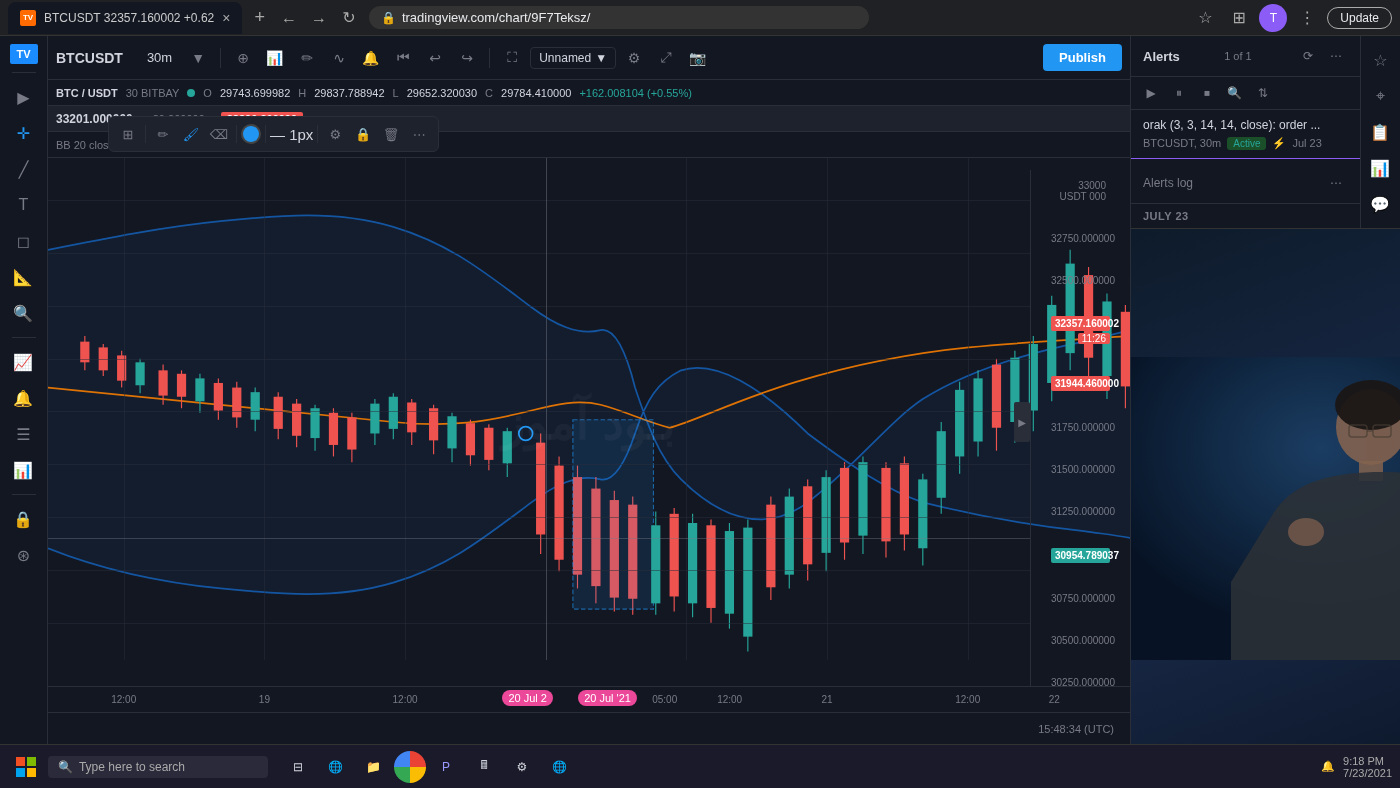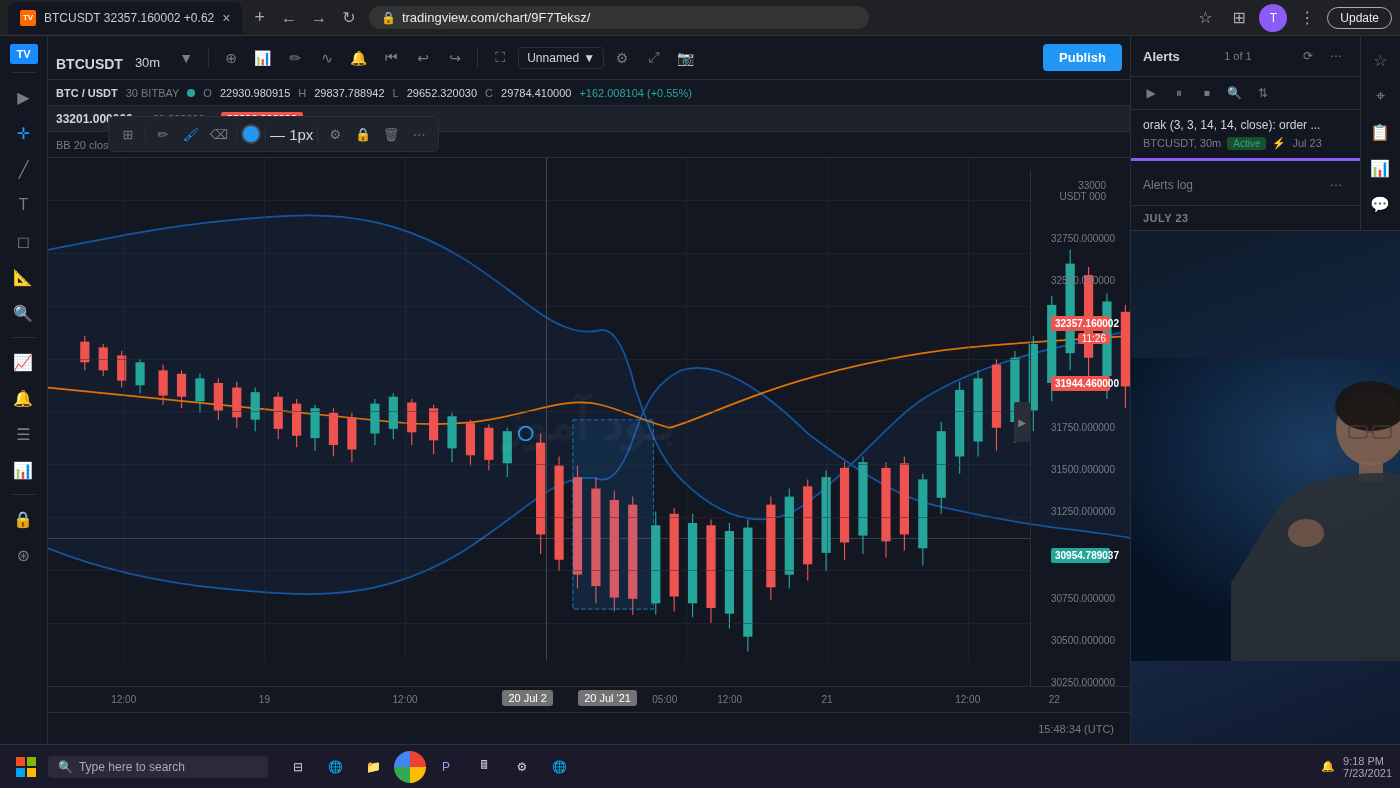--- a/index.html
+++ b/index.html
@@ -27,23 +27,23 @@
     .left-sidebar { width: 48px; background: #131722; border-right: 1px solid #2a2e39; display: flex; flex-direction: column; align-items: center; padding: 8px 0; gap: 4px; z-index: 10; }
     .sidebar-icon { width: 32px; height: 32px; display: flex; align-items: center; justify-content: center; cursor: pointer; border-radius: 4px; color: #787b86; font-size: 16px; }
     .sidebar-icon.active { color: #2196f3; }
     .sidebar-divider { width: 24px; height: 1px; background: #2a2e39; margin: 4px 0; }
 
     
     .chart-container { flex: 1; display: flex; flex-direction: column; position: relative; background: #131722; }
 
     
     .top-toolbar { height: 44px; background: #131722; border-bottom: 1px solid #2a2e39; display: flex; align-items: center; padding: 0 8px; gap: 4px; }
-    .symbol-info { display: flex; align-items: flex-end; gap: 6px; }
+    .symbol-info { display: flex; align-items: center; gap: 6px; }
     .symbol-name { font-size: 14px; font-weight: 600; color: #d1d4dc; }
-    .timeframe-btn { background: none; border: none; color: #d1d4dc; font-size: 13px; cursor: pointer; padding: 2px 6px; border-radius: 3px; }
+    .timeframe-btn { background: none; border: none; color: #d1d4dc; font-size: 13px; cursor: pointer; padding: 2px 6px; border-radius: 3px; margin-left: 12px; }
     .toolbar-separator { width: 1px; height: 20px; background: #2a2e39; margin: 0 4px; }
     .toolbar-btn { width: 28px; height: 28px; display: flex; align-items: center; justify-content: center; cursor: pointer; border-radius: 4px; color: #787b86; font-size: 14px; border: none; background: none; }
     .publish-btn { background: #2196f3; color: white; border: none; border-radius: 4px; padding: 6px 16px; font-size: 13px; font-weight: 600; cursor: pointer; margin-left: auto; }
     .layout-name { display: flex; align-items: center; gap: 4px; background: none; border: 1px solid #2a2e39; border-radius: 4px; padding: 3px 8px; color: #d1d4dc; font-size: 12px; cursor: pointer; }
 
     
     .price-bar { height: 26px; background: #131722; display: flex; align-items: center; padding: 0 8px; gap: 8px; border-bottom: 1px solid #2a2e39; font-size: 11px; }
     .price-label { font-weight: 600; color: #d1d4dc; }
     .price-change-pos { color: #26a69a; }
     .ohlc-label { color: #787b86; }
@@ -66,21 +66,21 @@
     
     .price-axis { position: absolute; right: 0; top: 12px; width: 100px; height: 100%; display: flex; flex-direction: column; justify-content: space-between; padding: 10px 20px; border-left: 1px solid #2a2e39; }
     .price-tick { font-size: 10px; color: #787b86; text-align: right; padding-right: 4px; }
     .price-tick-highlight { font-size: 10px; color: white; background: #ef5350; padding: 2px 4px; border-radius: 2px; text-align: right; font-weight: 600; }
     .price-tick-highlight2 { font-size: 10px; color: white; background: #ef5350; padding: 2px 4px; border-radius: 2px; text-align: right; font-weight: 600; }
     .price-tick-highlight3 { font-size: 10px; color: white; background: #26a69a; padding: 2px 4px; border-radius: 2px; text-align: right; font-weight: 600; }
 
     
     .date-axis { height: 26px; background: #131722; border-top: 1px solid #2a2e39; display: flex; align-items: center; padding: 0 8px; position: relative; }
     .date-tick { position: absolute; font-size: 10px; color: #787b86; transform: translateX(-50%); }
-    .date-highlight { background: #737373; color: white; padding: 2px 6px; border-radius: 3px; font-size: 11px; }
+    .date-highlight { background: #ec4899; color: white; padding: 2px 6px; border-radius: 8px; font-size: 11px; }
 
     
     .chart-svg { width: 100%; height: 100%; }
 
     
     .bottom-bar { height: 44px; background: #131722; border-top: 1px solid #2a2e39; display: flex; align-items: center; padding: 0 8px; gap: 0; }
     .bottom-tab { padding: 0 16px; height: 44px; display: flex; align-items: center; font-size: 13px; color: #787b86; cursor: pointer; border-bottom: 2px solid transparent; white-space: nowrap; }
     .bottom-tab.active { color: #d1d4dc; border-bottom: 2px solid #2196f3; }
     .bottom-tab-with-arrow { display: flex; align-items: center; gap: 4px; }
     .green-dot { width: 6px; height: 6px; border-radius: 50%; background: #26a69a; }
@@ -94,21 +94,21 @@
 
     
     .right-panel { width: 230px; background: #131722; border-left: 1px solid #2a2e39; display: flex; flex-direction: column; }
     .alerts-header { padding: 8px 12px; display: flex; align-items: center; justify-content: space-between; border-bottom: 1px solid #2a2e39; }
     .alerts-title { font-size: 13px; font-weight: 600; color: #d1d4dc; }
     .alerts-count { font-size: 11px; color: #787b86; }
     .alerts-actions { display: flex; gap: 4px; }
     .alert-action-btn { width: 24px; height: 24px; display: flex; align-items: center; justify-content: center; cursor: pointer; color: #787b86; font-size: 12px; }
     .alerts-controls { display: flex; align-items: center; padding: 4px 8px; gap: 4px; border-bottom: 1px solid #2a2e39; }
     .alert-ctrl-btn { width: 24px; height: 24px; display: flex; align-items: center; justify-content: center; cursor: pointer; color: #787b86; font-size: 12px; border-radius: 3px; }
-    .alert-entry { padding: 8px 12px; border-bottom: 3px solid #8b5cf6; }
+    .alert-entry { padding: 8px 12px; border-bottom: 1px solid #8b5cf6; }
     .alert-name { font-size: 12px; color: #d1d4dc; margin-bottom: 4px; overflow: hidden; text-overflow: ellipsis; white-space: nowrap; }
     .alert-meta { display: flex; align-items: center; gap: 6px; font-size: 11px; color: #787b86; }
     .active-badge { background: #1b4f2a; color: #26a69a; padding: 1px 6px; border-radius: 3px; font-size: 10px; }
     .alerts-log-header { padding: 8px 12px; display: flex; align-items: center; justify-content: space-between; border-bottom: 1px solid #2a2e39; margin-top: 4px; gap: 40px; }
     .alerts-log-title { font-size: 12px; color: #787b86; }
     .july-23 { padding: 6px 12px; font-size: 11px; color: #787b86; font-weight: 600; letter-spacing: 0.5px; }
 
     
     .right-sidebar-icons { width: 40px; border-left: 1px solid #2a2e39; display: flex; flex-direction: column; align-items: center; padding: 8px 0; gap: 4px; background: #131722; }
 
@@ -218,21 +218,21 @@
       <button class="toolbar-btn" title="Expand">⤢</button>
       <button class="toolbar-btn" title="Snapshot">📷</button>
       <button class="publish-btn">Publish</button>
     </div>
 
     <div class="price-bar">
       <span class="price-label">BTC / USDT</span>
       <span class="ohlc-label">30 BITBAY</span>
       <span class="symbol-circle"></span>
       <span class="ohlc-label">O</span>
-      <span class="ohlc-value">22930.980915</span>
+      <span class="ohlc-value">29743.699982</span>
       <span class="ohlc-label">H</span>
       <span class="ohlc-value">29837.788942</span>
       <span class="ohlc-label">L</span>
       <span class="ohlc-value">29652.320030</span>
       <span class="ohlc-label">C</span>
       <span class="ohlc-value">29784.410000</span>
       <span class="price-change-pos">+162.008104 (+0.55%)</span>
     </div>
 
     <div class="price-bar" style="background:#1e222d; border-bottom:1px solid #2a2e39;">

